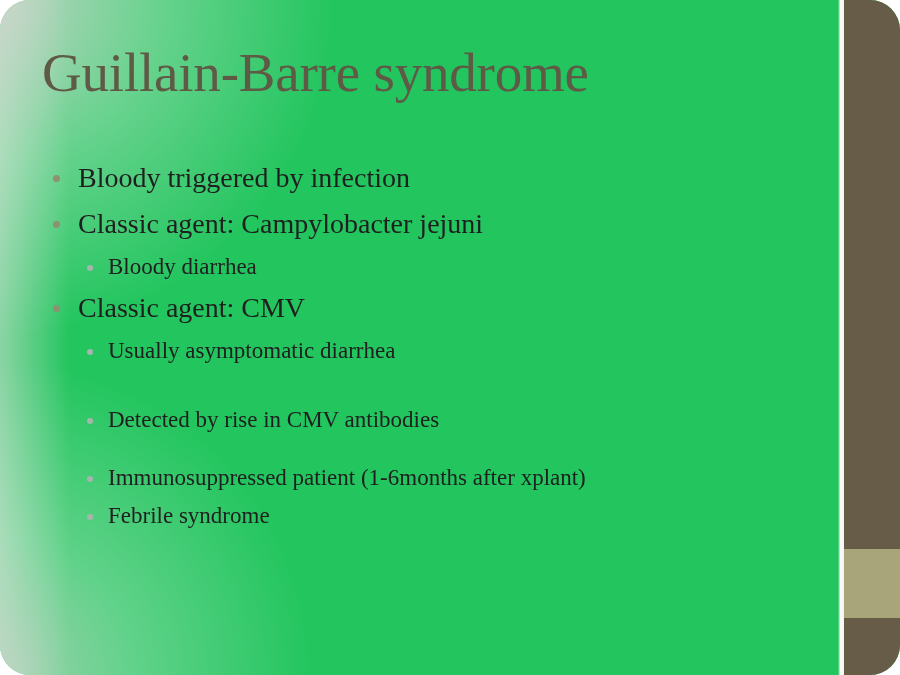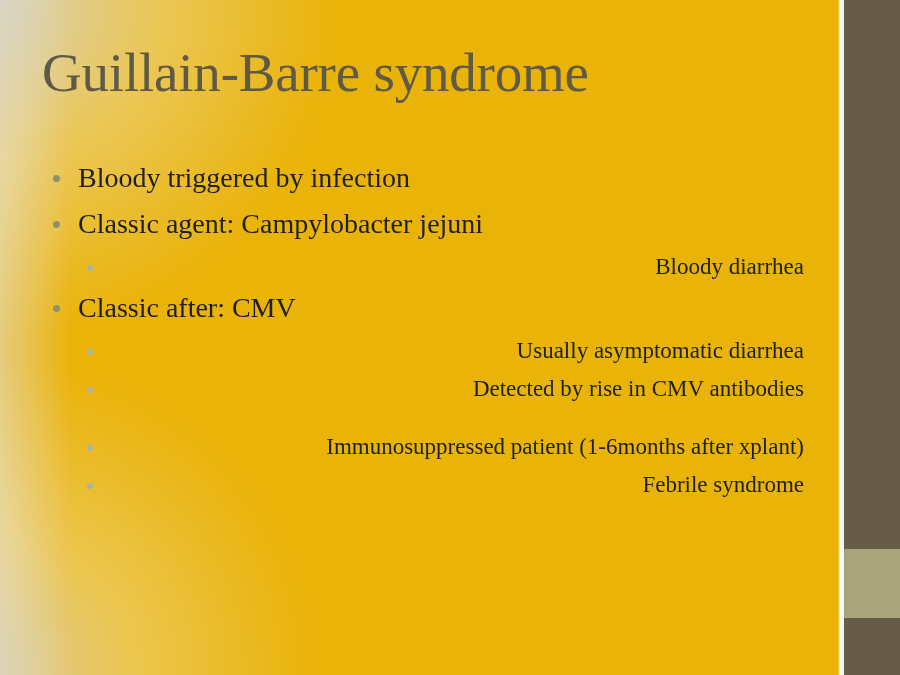--- a/index.html
+++ b/index.html
@@ -103,37 +103,36 @@
   }
   .lvl1 .txt {
     font-size: 28px;
     line-height: 42px;
   }
 
   
   .lvl2 {
     padding-left: 64px;
     height: 38px;
-    text-align: right;
   }
   .lvl2 .dot {
     width: 6px;
     height: 6px;
     left: 43px;
     top: 16px;
   }
   .lvl2 .txt {
     font-size: 23px;
     line-height: 36px;
   }
 </style>
 </head>
 <body>
 
-<div id="slide" style="background: #eab308;">
+<div id="slide" style="background: #22c55e; border-radius: 30px;">
 
   <div class="bg-gradient"></div>
 
   <div class="sidebar-gap"></div>
   <div class="sidebar">
     <div class="bar bar-top" style="background: rgb(102, 92, 72);"></div>
     <div class="bar bar-accent" style="background: rgb(169, 165, 123);"></div>
     <div class="bar bar-bottom" style="background: rgb(102, 92, 72);"></div>
   </div>
 
@@ -151,31 +150,31 @@
       <span class="txt" style="color: rgb(31, 31, 31);">Classic agent: Campylobacter jejuni</span>
     </div>
 
     <div class="li lvl2">
       <span class="dot" style="background: rgb(168, 180, 172);"></span>
       <span class="txt" style="color: rgb(31, 31, 31);">Bloody diarrhea</span>
     </div>
 
     <div class="li lvl1">
       <span class="dot" style="background: rgb(141, 145, 112);"></span>
-      <span class="txt" style="color: rgb(31, 31, 31);">Classic after: CMV</span>
+      <span class="txt" style="color: rgb(31, 31, 31);">Classic agent: CMV</span>
     </div>
 
     <div class="li lvl2">
       <span class="dot" style="background: rgb(168, 180, 172);"></span>
       <span class="txt" style="color: rgb(31, 31, 31);">Usually asymptomatic diarrhea</span>
     </div>
 
     <div class="li lvl2">
       <span class="dot" style="background: rgb(168, 180, 172);"></span>
-      <span class="txt" style="color: rgb(31, 31, 31);">Detected by rise in CMV antibodies</span>
+      <span class="txt" style="color: rgb(31, 31, 31); margin-top: 31px;">Detected by rise in CMV antibodies</span>
     </div>
 
     <div class="li lvl2">
       <span class="dot" style="background: rgb(168, 180, 172);"></span>
       <span class="txt" style="color: rgb(31, 31, 31); margin-top: 20px;">Immunosuppressed patient (1-6months after xplant)</span>
     </div>
 
     <div class="li lvl2">
       <span class="dot" style="background: rgb(168, 180, 172);"></span>
       <span class="txt" style="color: rgb(31, 31, 31);">Febrile syndrome</span>

